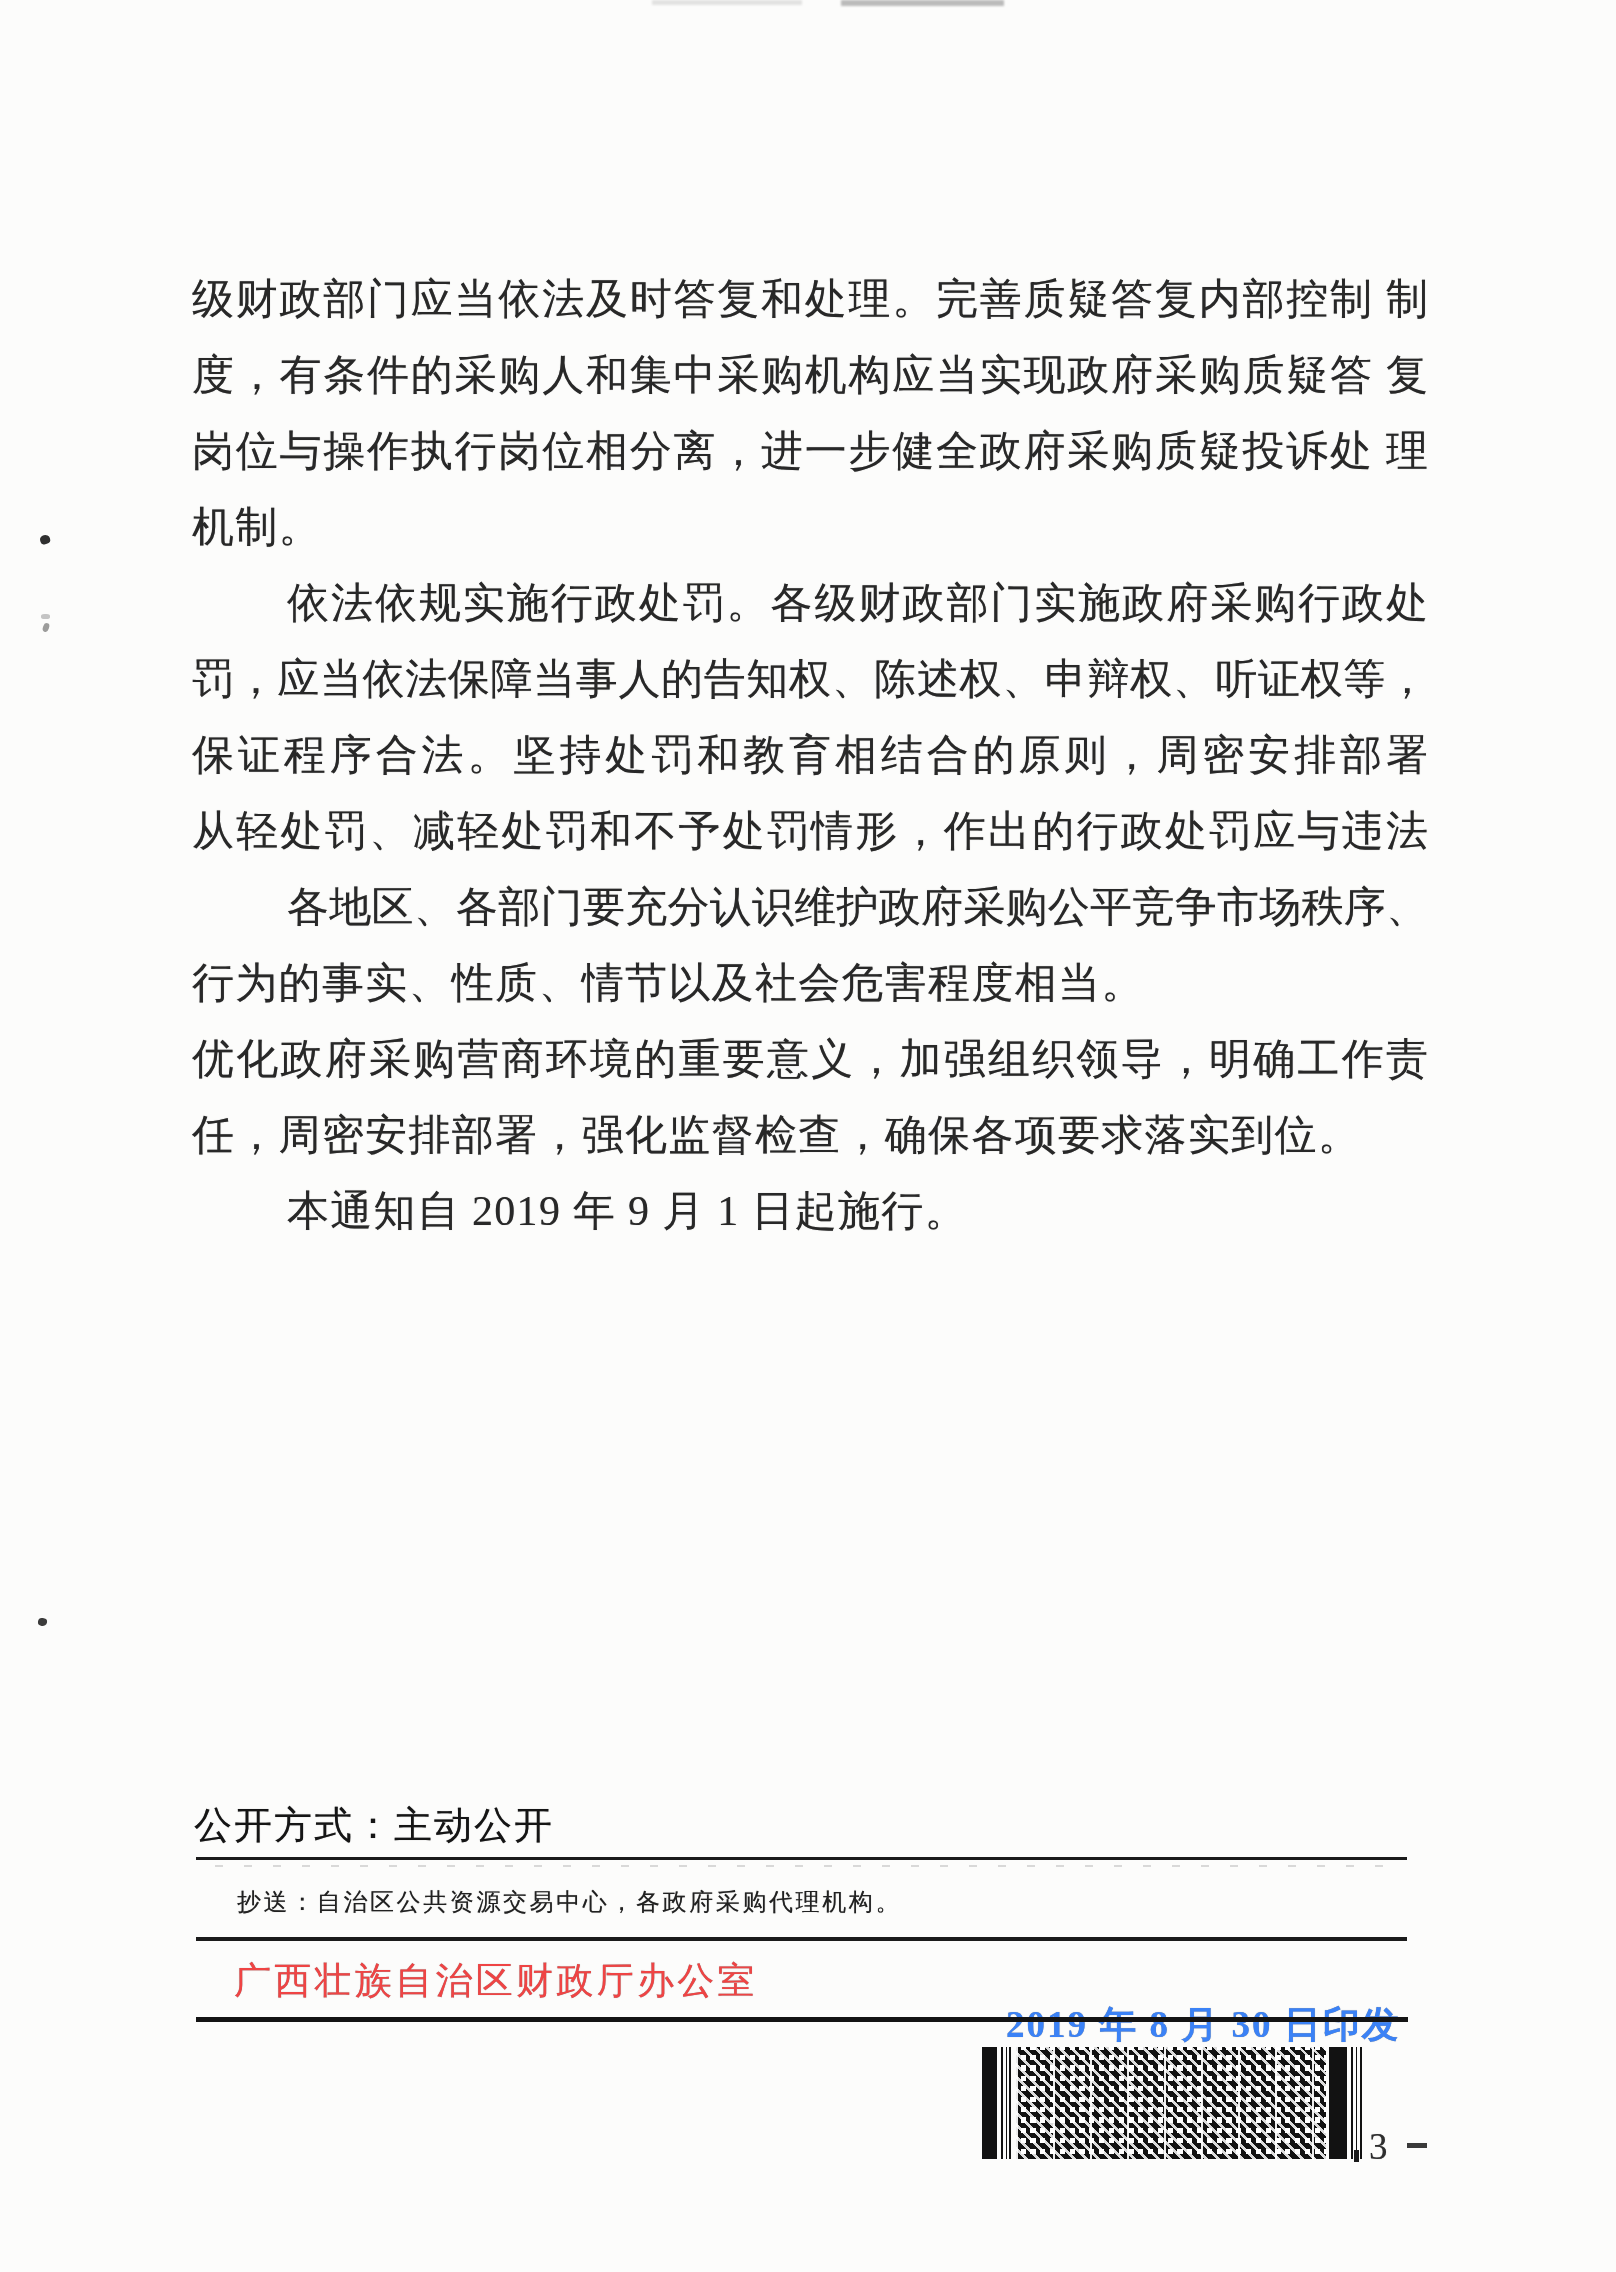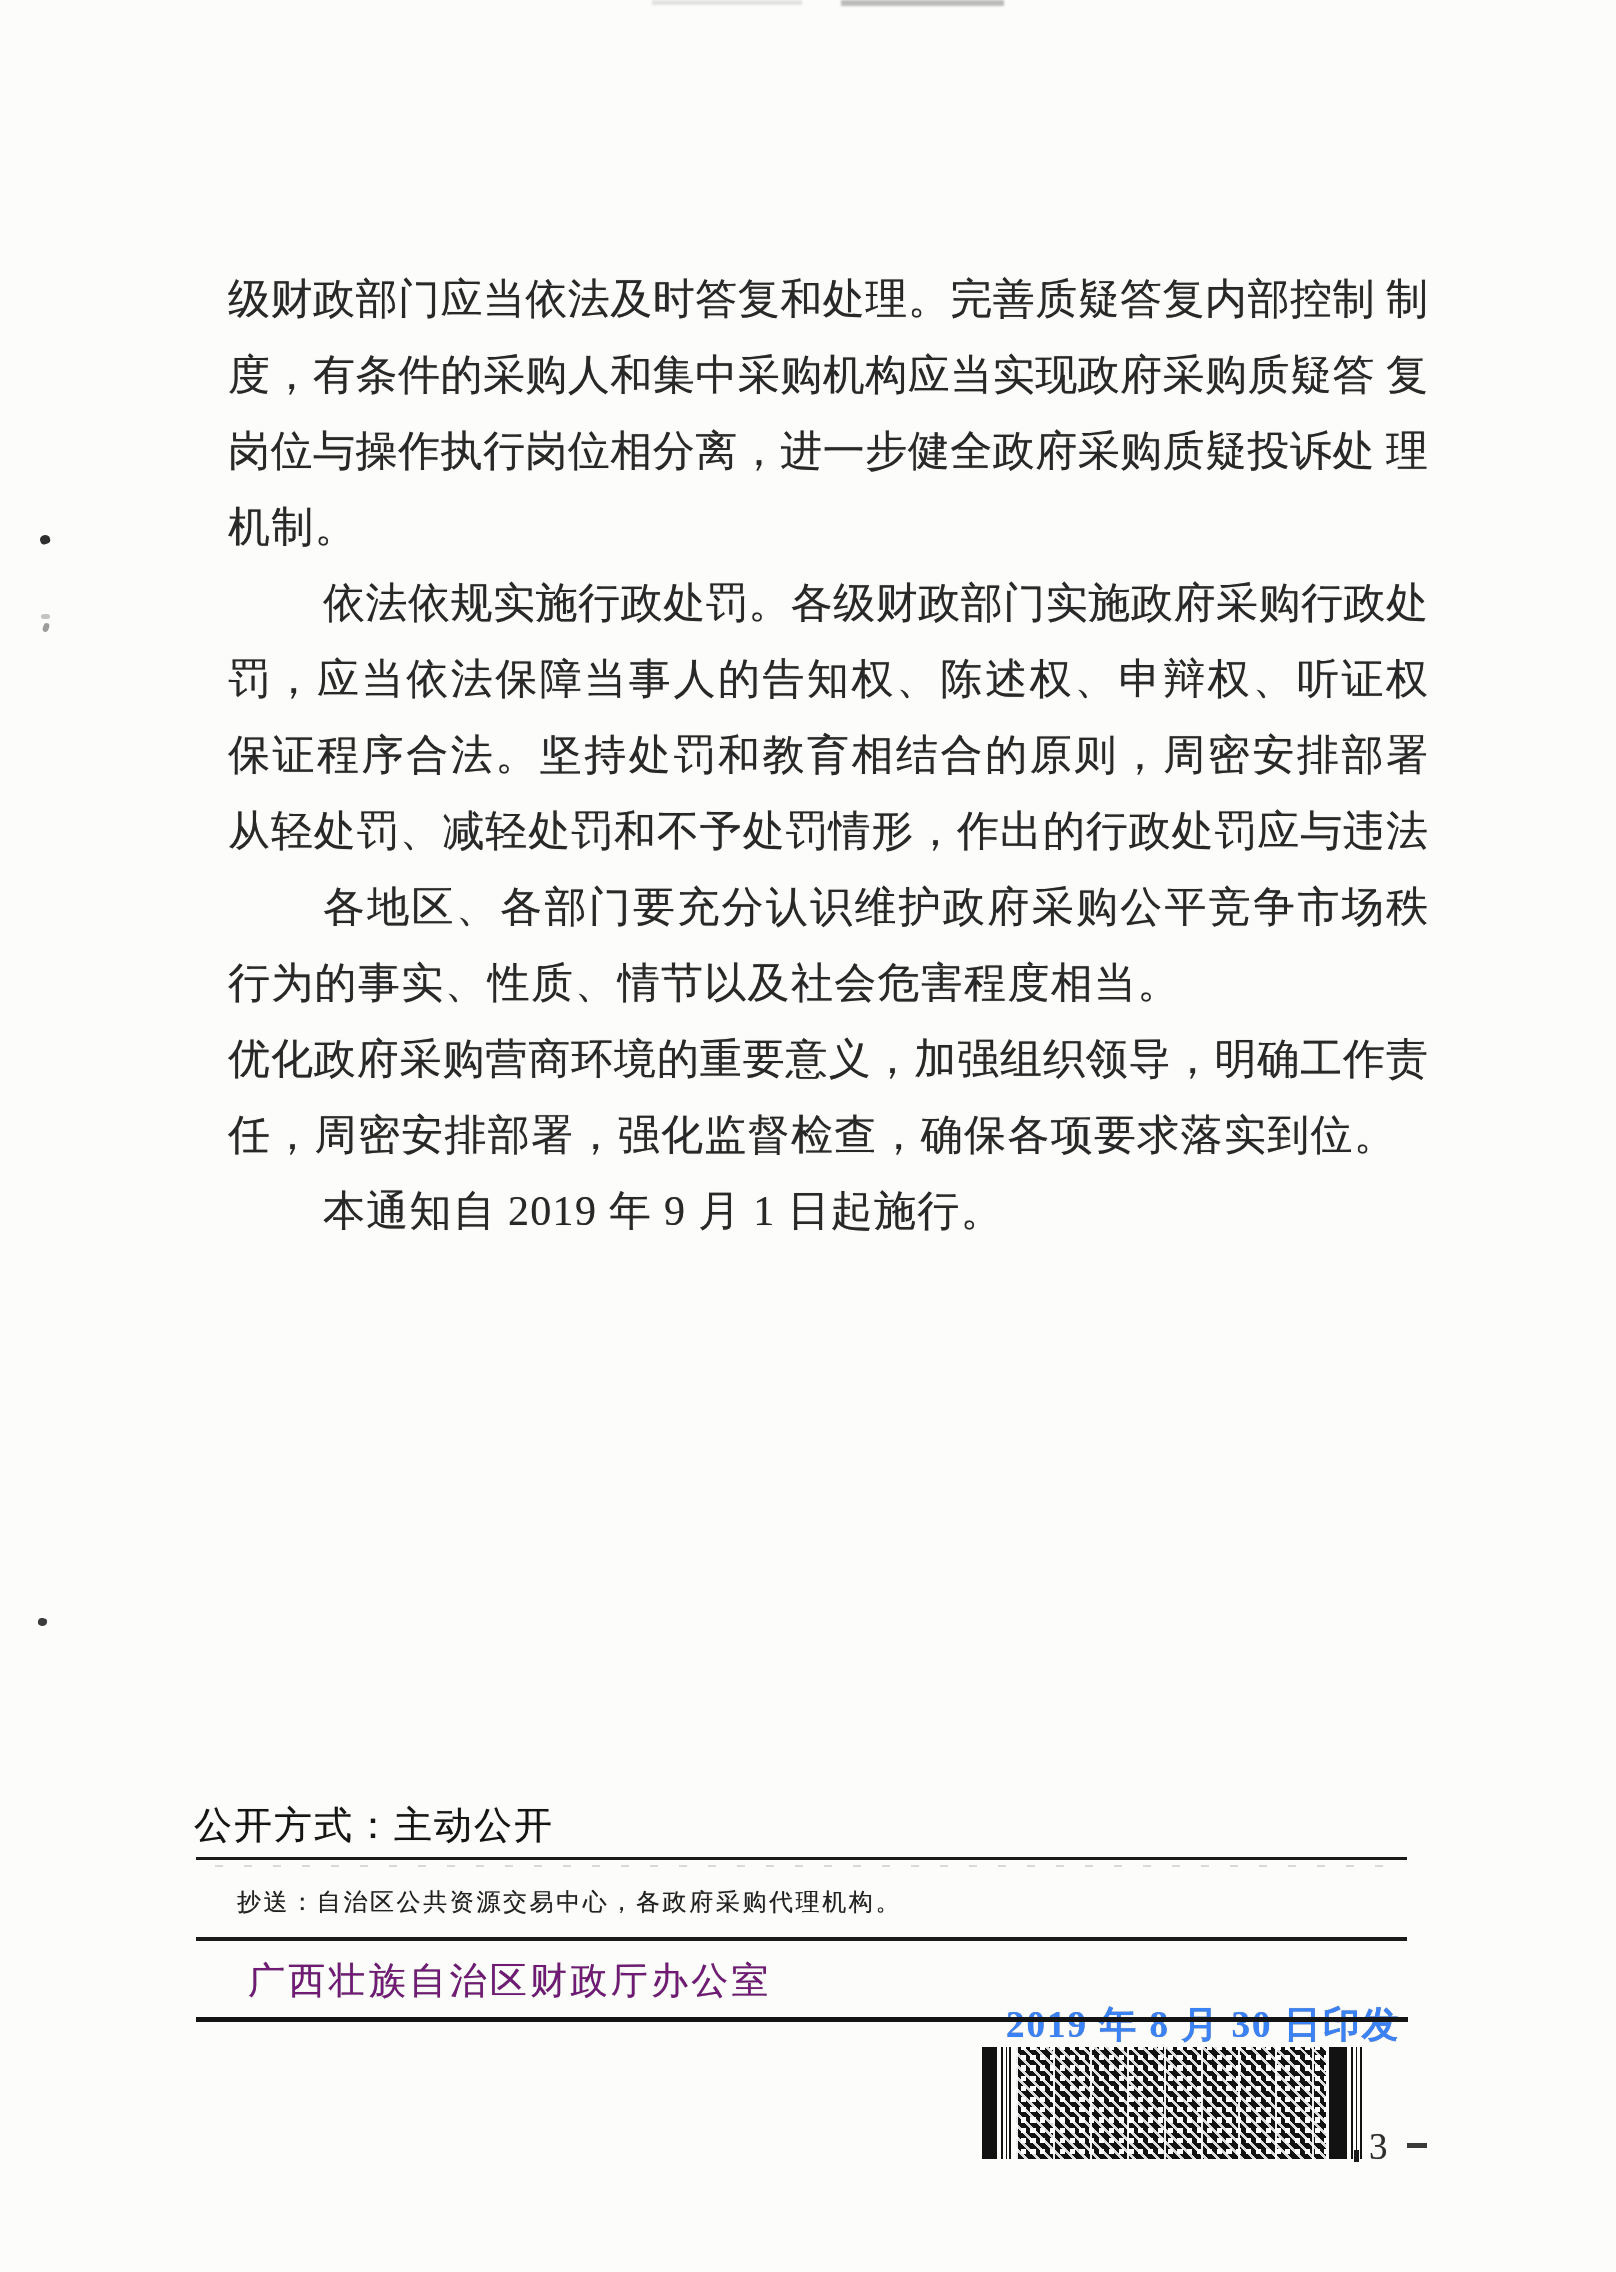--- a/index.html
+++ b/index.html
@@ -18,21 +18,20 @@
     left:192px;top:261px;width:1236px;
     font-size:42px;
     color:#282828;
   }
   .bline{
     height:76px;
     line-height:76px;
     white-space:nowrap;
     letter-spacing:1.3px;
     text-shadow:0 0 0.7px rgba(40,40,40,.55);
-    margin-left:36px;
   }
   .bline.jl{
     white-space:normal;
     letter-spacing:0;
     text-align:justify;
     text-align-last:justify;
     overflow:hidden;
   }
   .bline.ind{padding-left:95px;}
   
@@ -55,23 +54,23 @@
     background:repeating-linear-gradient(90deg, rgba(0,0,0,.14) 0 7.8px, transparent 7.8px 29px);
   }
   
   .cc-line{
     position:absolute;left:237px;top:1879px;
     font-size:24px;line-height:47px;letter-spacing:2.6px;
     color:#212121;white-space:nowrap;
     text-shadow:0 0 0.7px rgba(0,0,0,.5);
   }
   .footer-issuer{
-    position:absolute;left:248px;top:1956px;
+    position:absolute;left:234px;top:1956px;
     font-size:37px;line-height:50px;letter-spacing:3.3px;
-    color:#701a75;white-space:nowrap;
+    color:#ef4444;white-space:nowrap;
     text-shadow:0 0 0.7px rgba(0,0,0,.5);
   }
   .footer-date{
     position:absolute;left:1006px;top:2000px;
     font-size:37px;line-height:50px;letter-spacing:2px;
     color:#3b82f6;white-space:nowrap;
     text-shadow:0 0 0.7px rgba(0,0,0,.5);
     font-weight:bold;
   }
   

